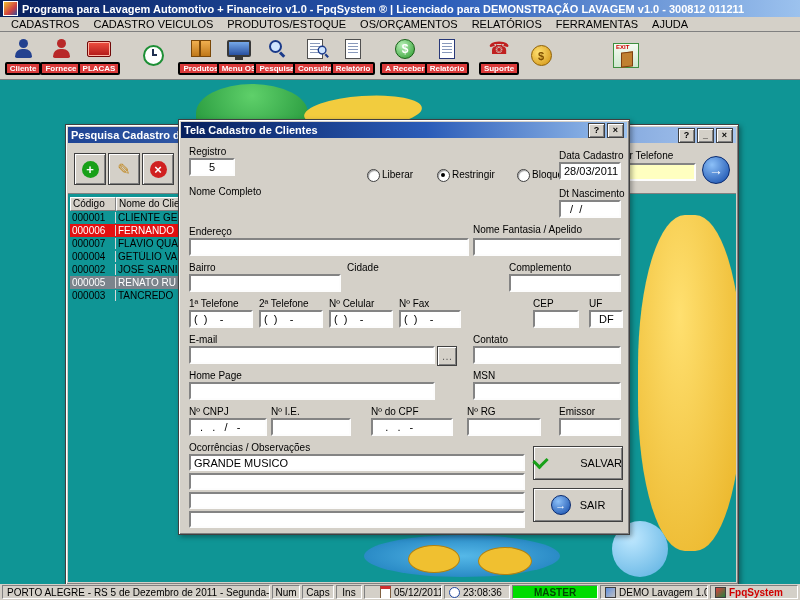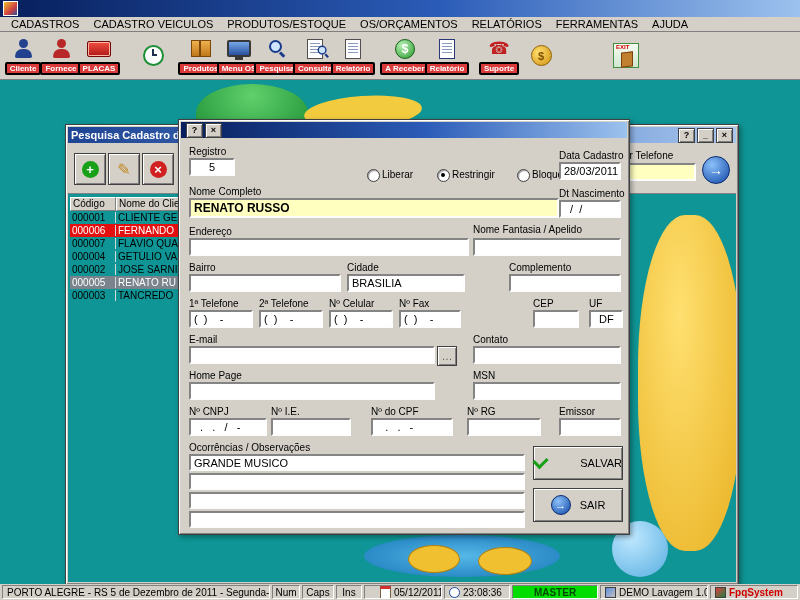--- a/index.html
+++ b/index.html
@@ -53,20 +53,21 @@
   .sp{border:1px solid;border-color:#808080 #fff #fff #808080;display:flex;align-items:center;gap:3px;padding:0 4px;box-sizing:border-box;white-space:nowrap;overflow:hidden;font-size:10px;flex:none;}
   .shape{position:absolute;}
 </style>
 </head>
 <body>
 
 <div id="screen">
 
   <div class="tbar" style="position:absolute;left:0;top:0;width:800px;height:17px;padding:0 3px;gap:4px;box-sizing:border-box;">
     <span style="width:13px;height:13px;flex:none;background:linear-gradient(135deg,#f0c030,#d04040 60%,#3050a0);border:1px solid #fff;"></span>
+    <span style="font-size:11px;white-space:nowrap;overflow:hidden;">Programa para Lavagem Automotivo + Financeiro v1.0 - FpqSystem ® | Licenciado para  DEMONSTRAÇÃO LAVAGEM v1.0 - 300812 011211</span>
   </div>
 
   <div class="menubar">
     <span class="menu-item">CADASTROS</span>
     <span class="menu-item">CADASTRO VEICULOS</span>
     <span class="menu-item">PRODUTOS/ESTOQUE</span>
     <span class="menu-item">OS/ORÇAMENTOS</span>
     <span class="menu-item">RELATÓRIOS</span>
     <span class="menu-item">FERRAMENTAS</span>
     <span class="menu-item">AJUDA</span>
@@ -224,53 +225,52 @@
         <div class="grow">
           <span class="gcell" style="width:46px;flex:none;">000003</span>
           <span class="gcell" style="flex:1;">TANCREDO</span>
         </div>
       </div>
     </div>
   </div>
 
   <div class="win" style="left:178px;top:119px;width:450px;height:414px;">
     <div class="wtitle tbar">
+      <span style="flex:1;white-space:nowrap;overflow:hidden;">Tela Cadastro de Clientes</span>
       <span class="wbtn">?</span>
       <span class="wbtn">×</span>
     </div>
     <div style="position:absolute;left:2px;top:20px;width:444px;height:390px;background:#d4d0c8;">
 
       <span class="lbl" style="left:8px;top:6px;">Registro</span>
       <div class="field" style="left:8px;top:18px;width:46px;text-align:center;">5</div>
 
       <span class="radio" style="left:186px;top:29px;"></span>
       <span class="lbl" style="left:201px;top:29px;">Liberar</span>
       <span class="radio checked" style="left:256px;top:29px;"></span>
       <span class="lbl" style="left:271px;top:29px;">Restringir</span>
       <span class="radio" style="left:336px;top:29px;"></span>
       <span class="lbl" style="left:351px;top:29px;">Bloquear</span>
 
       <span class="lbl" style="left:378px;top:10px;">Data Cadastro</span>
       <div class="field" style="left:378px;top:22px;width:62px;">28/03/2011</div>
 
       <span class="lbl" style="left:8px;top:46px;">Nome Completo</span>
-      <div class="field" style="left:8px;top:58px;width:370px;height:20px;background:#ffffc0;font-weight:bold;font-size:12px;">RENATO RUSSO</div>
 
       <span class="lbl" style="left:378px;top:48px;">Dt Nascimento</span>
       <div class="field" style="left:378px;top:60px;width:62px;">  /  /</div>
 
       <span class="lbl" style="left:8px;top:86px;">Endereço</span>
       <div class="field" style="left:8px;top:98px;width:280px;"></div>
       <span class="lbl" style="left:292px;top:84px;">Nome Fantasia / Apelido</span>
       <div class="field" style="left:292px;top:98px;width:148px;"></div>
 
       <span class="lbl" style="left:8px;top:122px;">Bairro</span>
       <div class="field" style="left:8px;top:134px;width:152px;"></div>
       <span class="lbl" style="left:166px;top:122px;">Cidade</span>
-      <div class="field" style="left:166px;top:134px;width:118px;">BRASILIA</div>
       <span class="lbl" style="left:328px;top:122px;">Complemento</span>
       <div class="field" style="left:328px;top:134px;width:112px;"></div>
 
       <span class="lbl" style="left:8px;top:158px;">1ª Telefone</span>
       <div class="field" style="left:8px;top:170px;width:64px;">(  )    -</div>
       <span class="lbl" style="left:78px;top:158px;">2ª Telefone</span>
       <div class="field" style="left:78px;top:170px;width:64px;">(  )    -</div>
       <span class="lbl" style="left:148px;top:158px;">Nº Celular</span>
       <div class="field" style="left:148px;top:170px;width:64px;">(  )    -</div>
       <span class="lbl" style="left:218px;top:158px;">Nº Fax</span>

